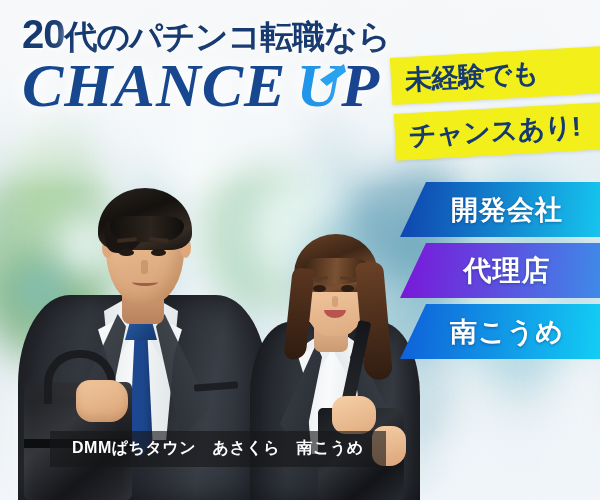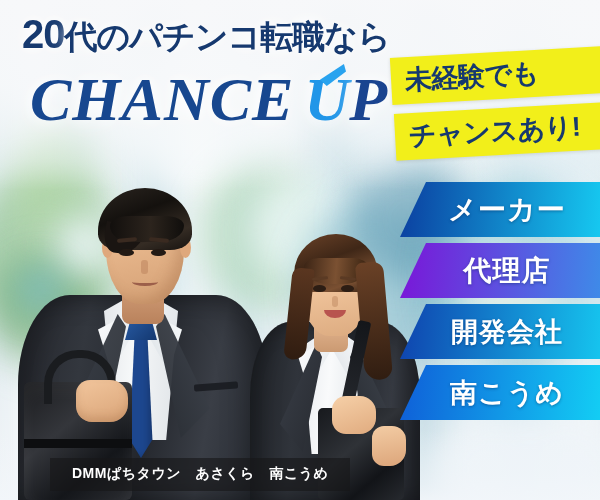--- a/index.html
+++ b/index.html
@@ -283,22 +283,22 @@
   .headline{
     position:absolute;left:22px;top:14px;
     font-size:40px;font-weight:bold;
     color:#16396f;letter-spacing:-1px;line-height:1;
     white-space:nowrap;
     text-shadow:0 0 12px rgba(255,255,255,.95),0 0 22px rgba(255,255,255,.9),0 1px 0 rgba(255,255,255,.8);
   }
   .headline .small{font-size:33px;}
 
   .logo{
-    position:absolute;left:22px;top:68px;
-    white-space:nowrap;line-height:1;margin-left:8px;
+    position:absolute;left:22px;top:54px;
+    white-space:nowrap;line-height:1;
   }
   .logo .chance{
     font-family:"Liberation Serif","DejaVu Serif",serif;
     font-style:italic;font-weight:bold;
     font-size:62px;color:#17478f;letter-spacing:1px;
     text-shadow:0 0 14px rgba(255,255,255,.95),0 0 26px rgba(255,255,255,.85);
   }
   .logo .up{
     font-family:"Liberation Serif","DejaVu Serif",serif;
     font-style:italic;font-weight:bold;
@@ -339,23 +339,23 @@
   .cat span{
     color:#ffffff;font-size:28px;font-weight:bold;letter-spacing:1px;
     text-shadow:0 1px 3px rgba(0,40,90,.45);
     white-space:nowrap;
     padding-left:14px;
   }
   .cat.c3 span,.cat.c5 span{font-size:27px;}
 
   
   .caption{
-    position:absolute;left:50px;bottom:9px;
+    position:absolute;left:50px;bottom:33px;
     background:rgba(22,22,24,.62);
-    color:#fff;font-size:14px;font-weight:bold;
+    color:#fff;font-size:16px;font-weight:bold;
     padding:7px 22px 8px 22px;
     white-space:nowrap;letter-spacing:.5px;
   }
 </style>
 </head>
 <body>
 
 <div id="banner">
 
   <div class="bg">
@@ -445,29 +445,26 @@
     <span class="chance">CHANCE</span><span class="up"><span class="u">U</span><span>P</span></span>
   </div>
   <div class="uparrow"></div>
 
   <div class="badge">
     <div class="badge-row r1" style="background: rgb(242, 239, 26); color: rgb(22, 57, 111);">未経験でも</div>
     <div class="badge-row r2" style="background: rgb(242, 239, 26); color: rgb(22, 57, 111);">チャンスあり!</div>
   </div>
 
   <div class="cats">
-    <div class="cat c1" style="background: linear-gradient(95deg, rgb(11, 63, 160) 0%, rgb(22, 200, 240) 100%);">
-      <span>メーカー</span>
+    <div class="cat c3" style="background: linear-gradient(95deg, rgb(15, 67, 174) 0%, rgb(22, 196, 238) 100%);">
+      <span>開発会社</span>
     </div>
     <div class="cat c4" style="background: linear-gradient(95deg, rgb(122, 22, 216) 0%, rgb(63, 138, 232) 100%);">
       <span>代理店</span>
     </div>
-    <div class="cat c3" style="background: linear-gradient(95deg, rgb(15, 67, 174) 0%, rgb(22, 196, 238) 100%);">
-      <span>開発会社</span>
-    </div>
     <div class="cat c5" style="background: linear-gradient(95deg, rgb(15, 95, 216) 0%, rgb(19, 205, 244) 100%);">
       <span>南こうめ</span>
     </div>
   </div>
 
   <div class="caption">DMMぱちタウン　あさくら　南こうめ</div>
 
 </div>
 
 </body></html>

